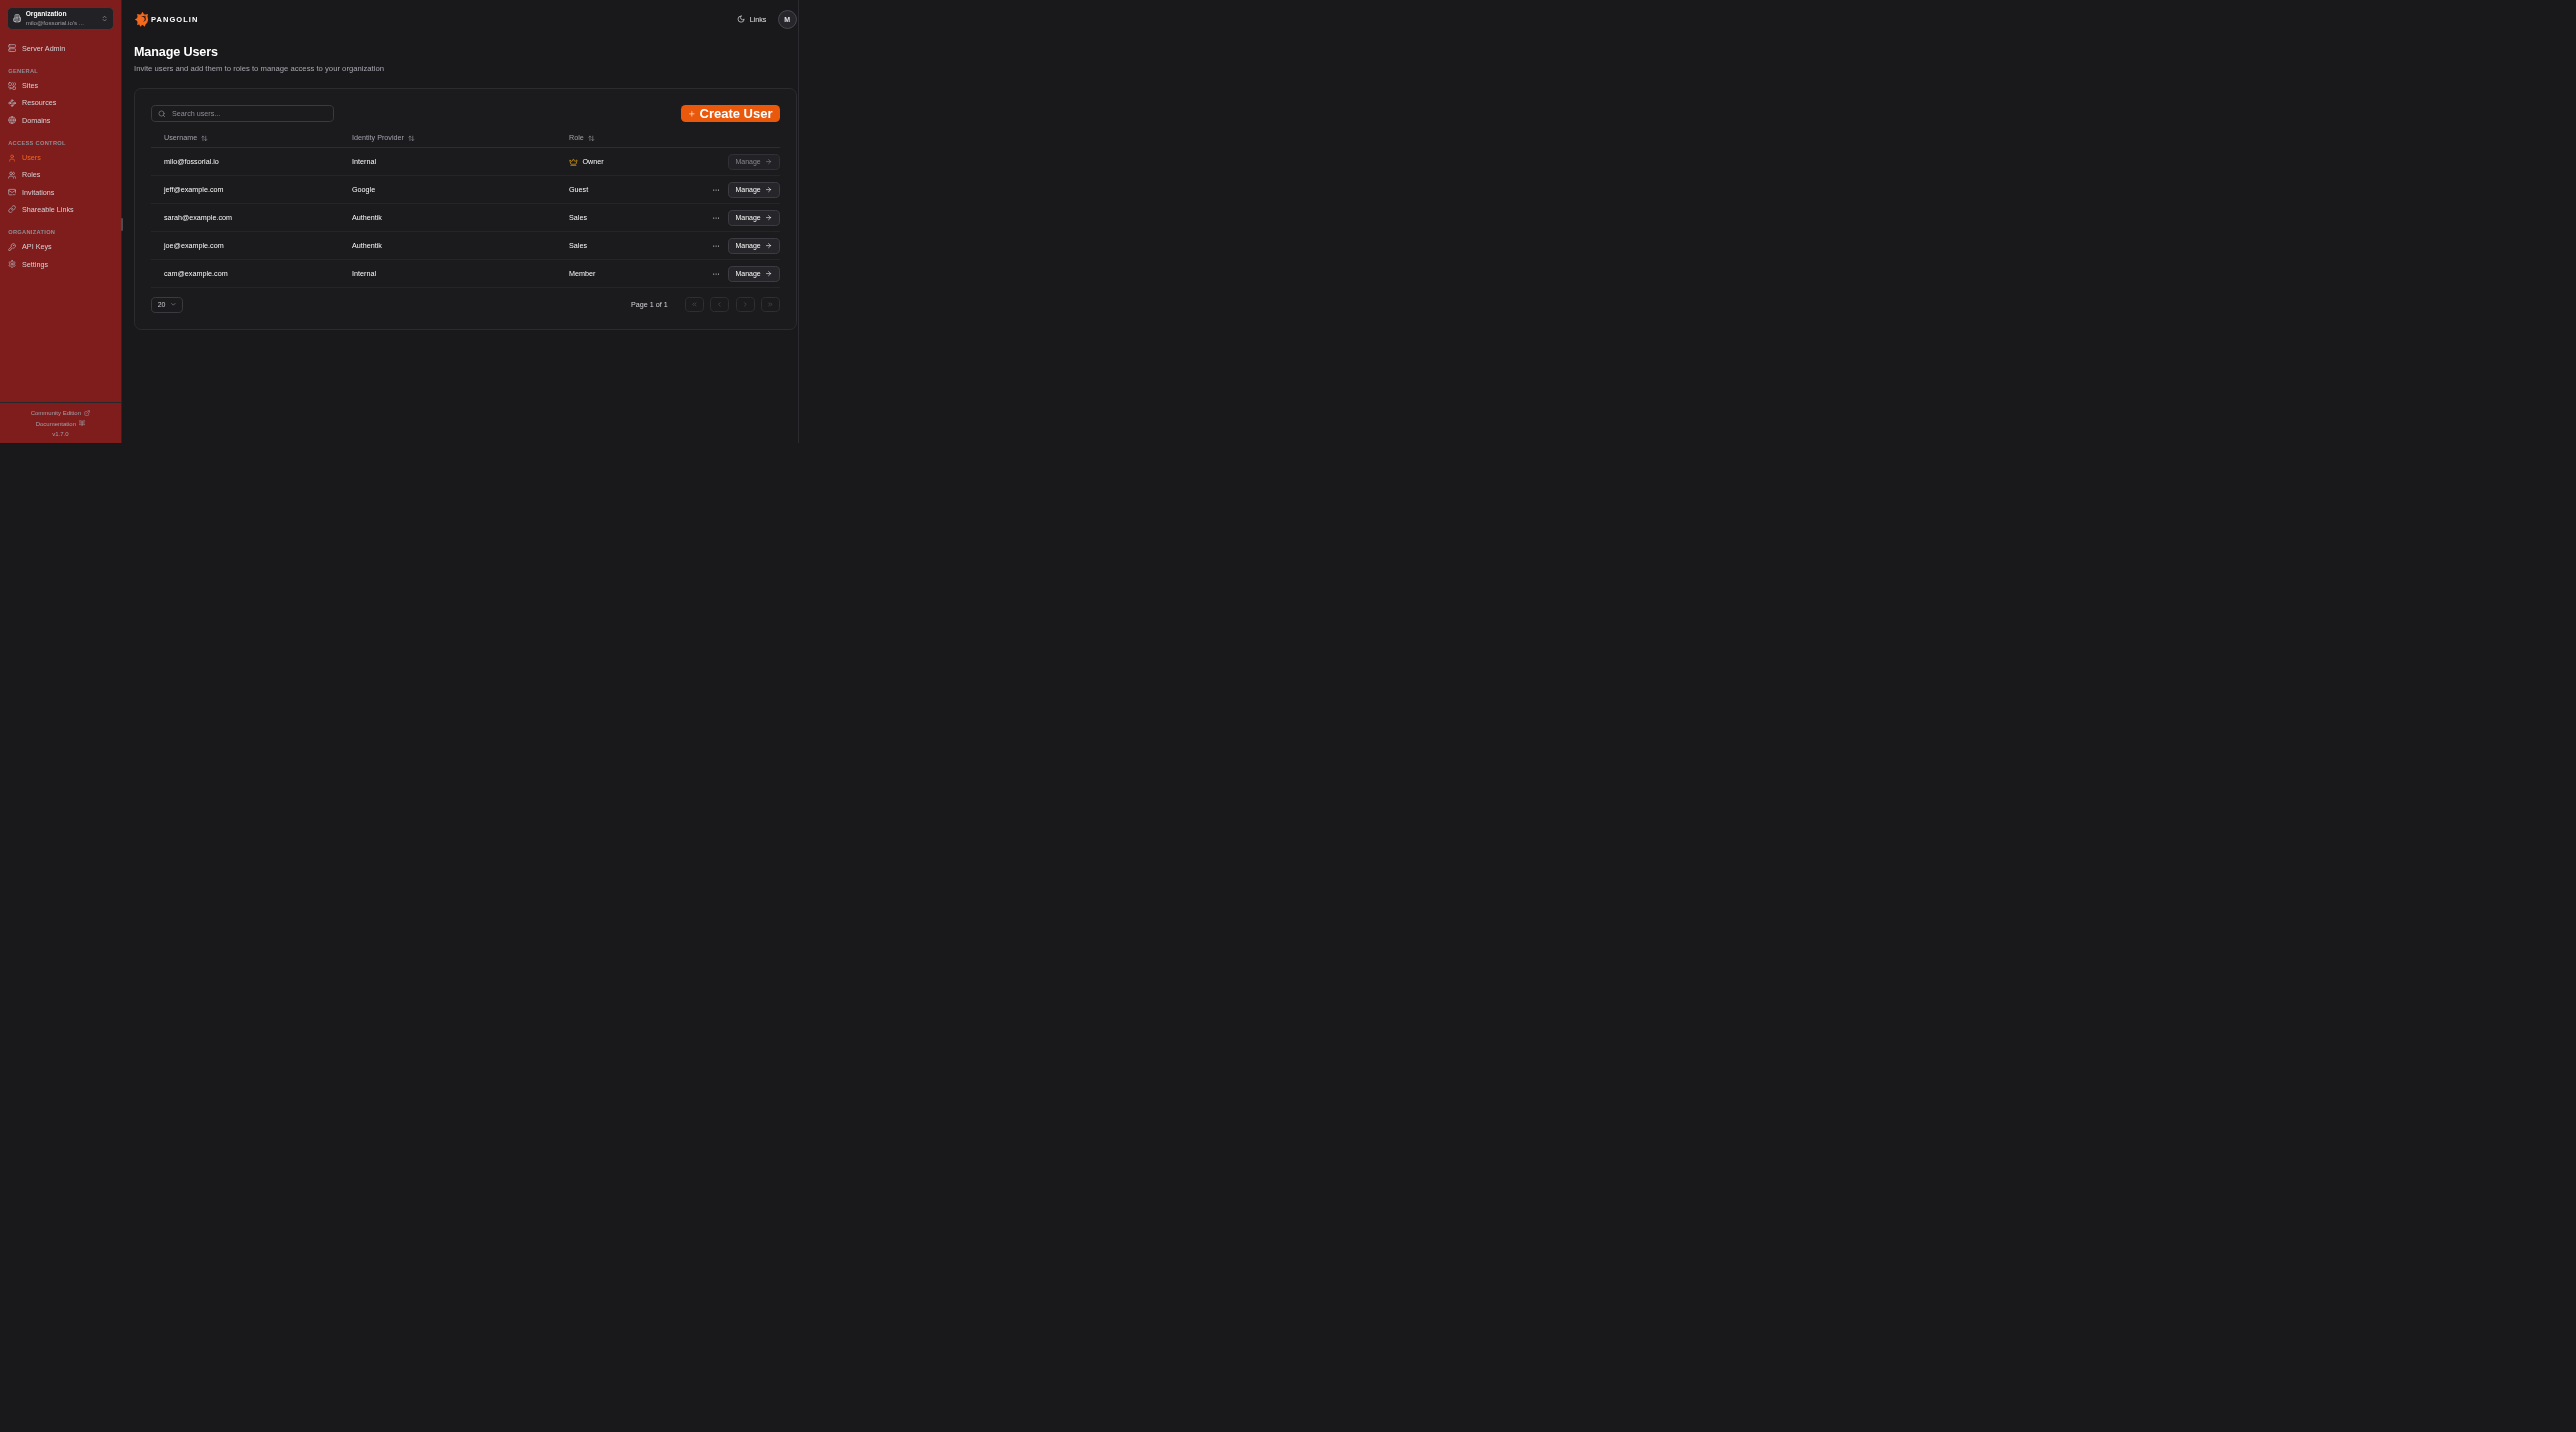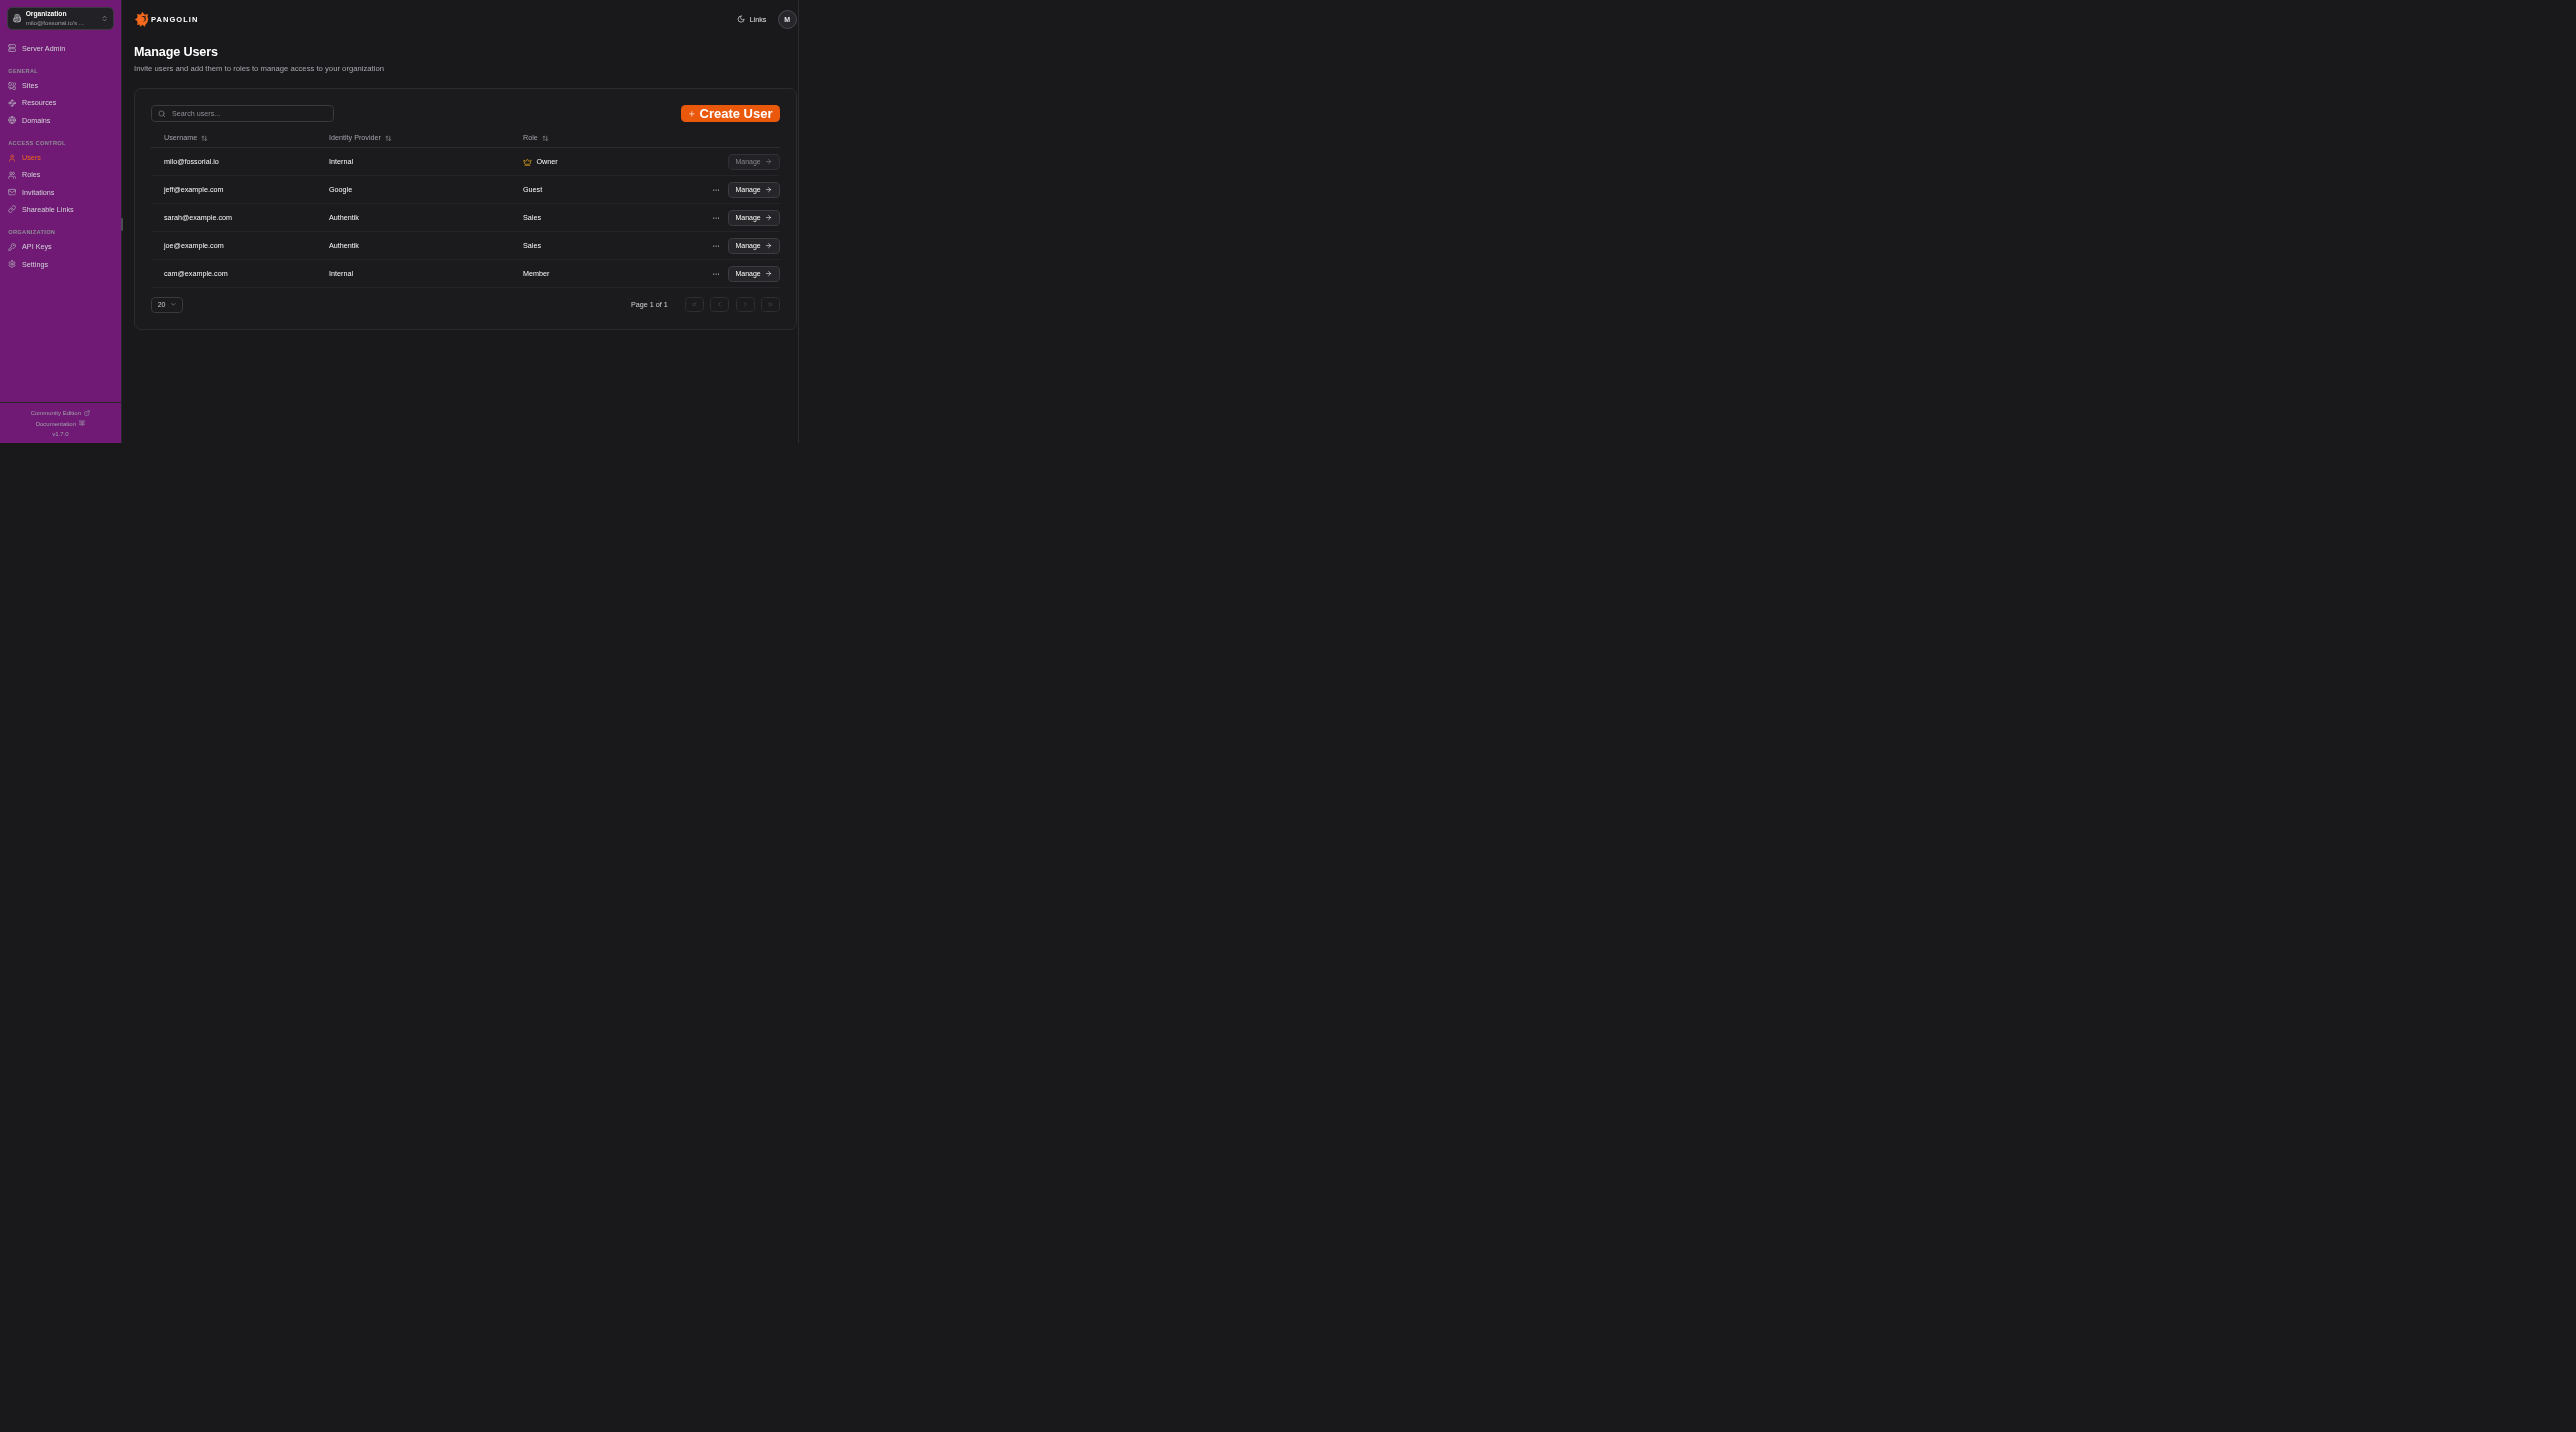--- a/index.html
+++ b/index.html
@@ -3,21 +3,21 @@
 <meta charset="utf-8">
 <style>
   html,body{margin:0;padding:0;background:#19191c;width:808px;height:443px;overflow:hidden;
     font-family:"Liberation Sans","DejaVu Sans",sans-serif;color:#fafafa;-webkit-font-smoothing:antialiased;}
   .app{display:flex;width:808px;height:443px;position:relative;}
   svg{display:block;}
   .ic{width:8.2px;height:8.2px;stroke:currentColor;fill:none;stroke-width:2;stroke-linecap:round;stroke-linejoin:round;}
 
   
   .sidebar{width:122px;min-width:122px;box-sizing:border-box;border-right:0.5px solid #27272b;
-    display:flex;flex-direction:column;padding:6.7px 6.7px 0 6.7px;background:#701a75;}
+    display:flex;flex-direction:column;padding:6.7px 6.7px 0 6.7px;background:#7f1d1d;}
   .orgbox{height:21.6px;border:0.5px solid #3a3a40;background:#222226;border-radius:5.2px;
     display:flex;align-items:center;gap:4.6px;padding:0 5.2px;cursor:pointer;}
   .orgbox .org-ic{color:#e4e4e7;}
   .orgtxt{flex:1;min-width:0;line-height:1.25;}
   .orgtxt .t1{font-size:6.7px;font-weight:700;color:#fafafa;}
   .orgtxt .t2{font-size:6.2px;color:#9f9fa6;white-space:nowrap;overflow:hidden;}
   .orgbox .chev{color:#a8a8af;}
   .navitem{display:flex;align-items:center;gap:5.7px;padding:4.1px 1.5px;font-size:7.2px;color:#d4d4d8;
     cursor:pointer;border-radius:4.1px;}
   .navitem .ic{color:#b8b8bf;}
@@ -51,21 +51,21 @@
   .toolbar{display:flex;align-items:center;justify-content:space-between;}
   .search{width:183px;height:17.5px;box-sizing:border-box;border:0.5px solid #3a3a40;border-radius:4.6px;
     display:flex;align-items:center;gap:4.6px;padding:0 5.7px;color:#8e8e95;background:#1b1b1e;}
   .search input{flex:1;background:transparent;border:0;outline:0;color:#e4e4e7;font-size:7.2px;
     font-family:inherit;}
   .search input::placeholder{color:#8e8e95;}
   .btn-primary{height:17.5px;padding:0 7.2px;border:0;border-radius:4.6px;background:#ea580c;color:#fff;
     font-size:13px;font-weight:600;display:flex;align-items:center;gap:4.1px;cursor:pointer;font-family:inherit;}
   .btn-primary .ic{width:7.7px;height:7.7px;}
 
-  .thead,.trow{display:grid;grid-template-columns:178px 194px 1fr 109px;align-items:center;}
+  .thead,.trow{display:grid;grid-template-columns:178px 194px 1fr 109px;align-items:center;gap:23px;}
   .thead{margin-top:6.2px;height:19px;color:#a1a1aa;font-size:7.2px;border-bottom:0.5px solid #2c2c31;}
   .th{display:flex;align-items:center;gap:4.1px;cursor:pointer;}
   .th .ic{width:6.7px;height:6.7px;color:#a1a1aa;}
   .cell-first{padding-left:13px;}
   .trow{height:27px;font-size:7.2px;color:#fafafa;border-bottom:0.5px solid #252529;}
   .rolecell{display:flex;align-items:center;gap:4.6px;}
   .crown{width:8.8px;height:8.8px;color:#d9a117;}
   .actions{display:flex;align-items:center;justify-content:flex-end;gap:7.7px;}
   .dots{width:8.2px;height:8.2px;color:#e4e4e7;cursor:pointer;}
   .btn-manage{height:15.5px;padding:0 6.2px;border-radius:4.6px;background:#26262a;border:0.5px solid #3c3c42;

